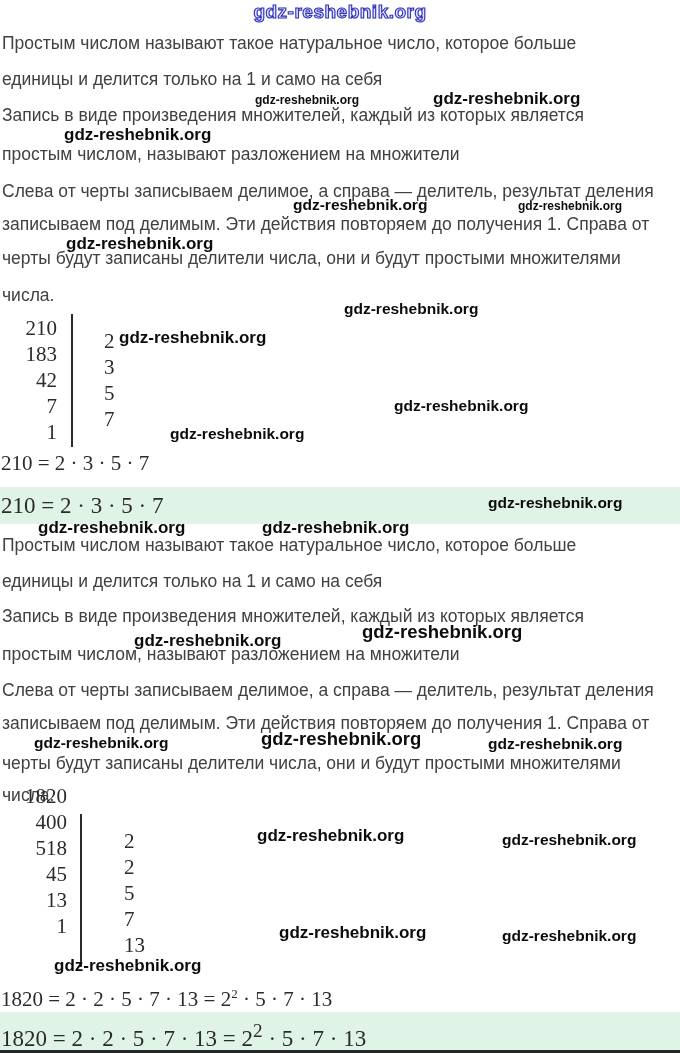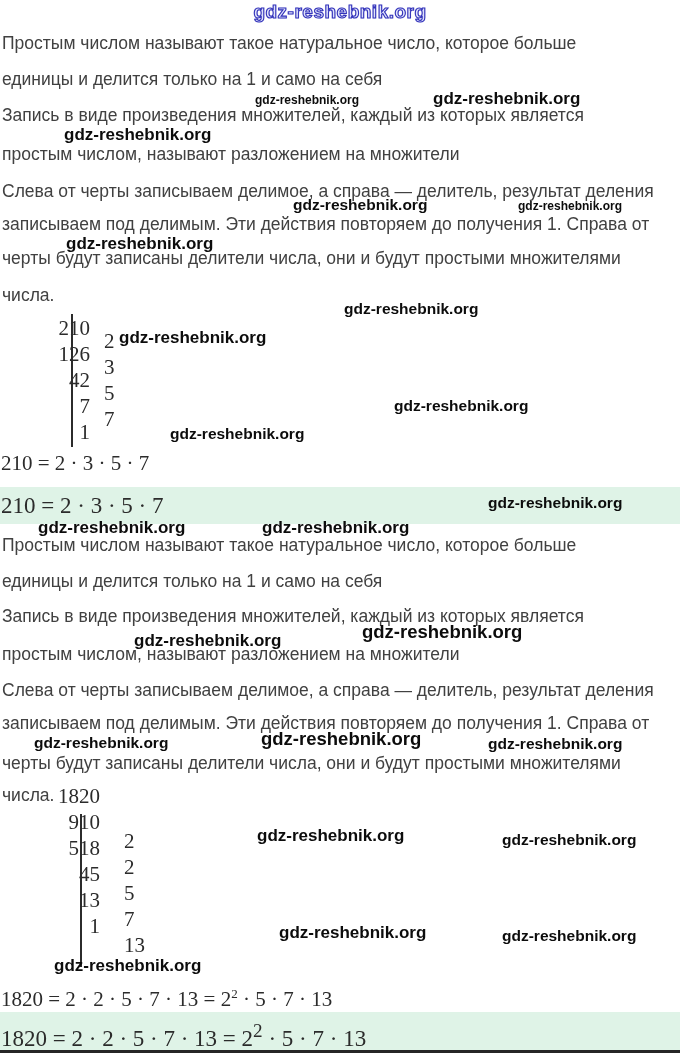--- a/index.html
+++ b/index.html
@@ -33,21 +33,21 @@
   .wm-m  { font-size:15.5px; }
   .wm-l  { font-size:17px; }
   .wm-xl { font-size:18.5px; }
   
   .math { font-family:"Liberation Serif", "DejaVu Serif", serif; color:#2b2b2b; }
   .col {
     position:absolute; line-height:26px; font-size:21px;
     white-space:nowrap;
   }
   .col span { display:block; }
-  .col-dividends { text-align:right;margin-left:33px; }
+  .col-dividends { text-align:right; }
   .vline { position:absolute; width:2px; background:#2b2b2b; }
   
   .formula {
     position:absolute; left:1px; font-size:21px; white-space:nowrap;
   }
   .formula sup { font-size:0.62em; }
   .band {
     position:absolute; left:0; width:680px; z-index:1;
   }
   .band .formula-big {
@@ -82,21 +82,21 @@
   <div class="wm wm-m" style="left:293px; top:196px">gdz-reshebnik.org</div>
   <div class="wm wm-s" style="left:518px; top:199px">gdz-reshebnik.org</div>
   <div class="wm wm-l" style="left:66px;  top:234px">gdz-reshebnik.org</div>
   <div class="wm wm-m" style="left:344px; top:300px">gdz-reshebnik.org</div>
   <div class="wm wm-l" style="left:119px; top:328px">gdz-reshebnik.org</div>
   <div class="wm wm-m" style="left:394px; top:397px">gdz-reshebnik.org</div>
   <div class="wm wm-m" style="left:170px; top:425px">gdz-reshebnik.org</div>
 
   <div class="col col-dividends math" style="left:0; top:315px; width:57px">
     <span>210</span>
-    <span>126</span>
+    <span>183</span>
     <span>42</span>
     <span>7</span>
     <span>1</span>
   </div>
   <div class="vline" style="left:71px; top:314px; height:133px"></div>
   <div class="col math" style="left:104px; top:328px">
     <span>2</span>
     <span>3</span>
     <span>5</span>
     <span>7</span>
@@ -122,21 +122,21 @@
   <div class="txt" style="top:785px">числа.</div>
 
   <div class="wm wm-xl" style="left:362px; top:621px">gdz-reshebnik.org</div>
   <div class="wm wm-l" style="left:134px; top:631px">gdz-reshebnik.org</div>
   <div class="wm wm-m" style="left:34px;  top:734px">gdz-reshebnik.org</div>
   <div class="wm wm-xl" style="left:261px; top:728px">gdz-reshebnik.org</div>
   <div class="wm wm-m" style="left:488px; top:735px">gdz-reshebnik.org</div>
 
   <div class="col col-dividends math" style="left:0; top:783px; width:67px">
     <span>1820</span>
-    <span>910</span>
+    <span>400</span>
     <span>518</span>
     <span>45</span>
     <span>13</span>
     <span>1</span>
   </div>
   <div class="vline" style="left:80px; top:814px; height:153px"></div>
   <div class="col math" style="left:124px; top:828px">
     <span>2</span>
     <span>2</span>
     <span>5</span>

